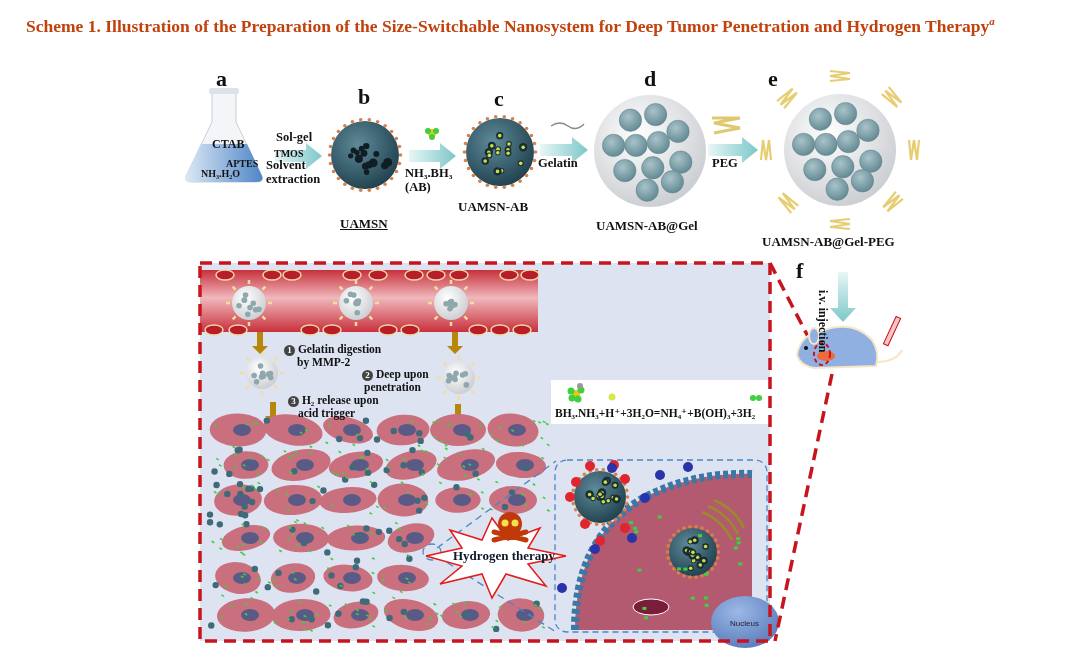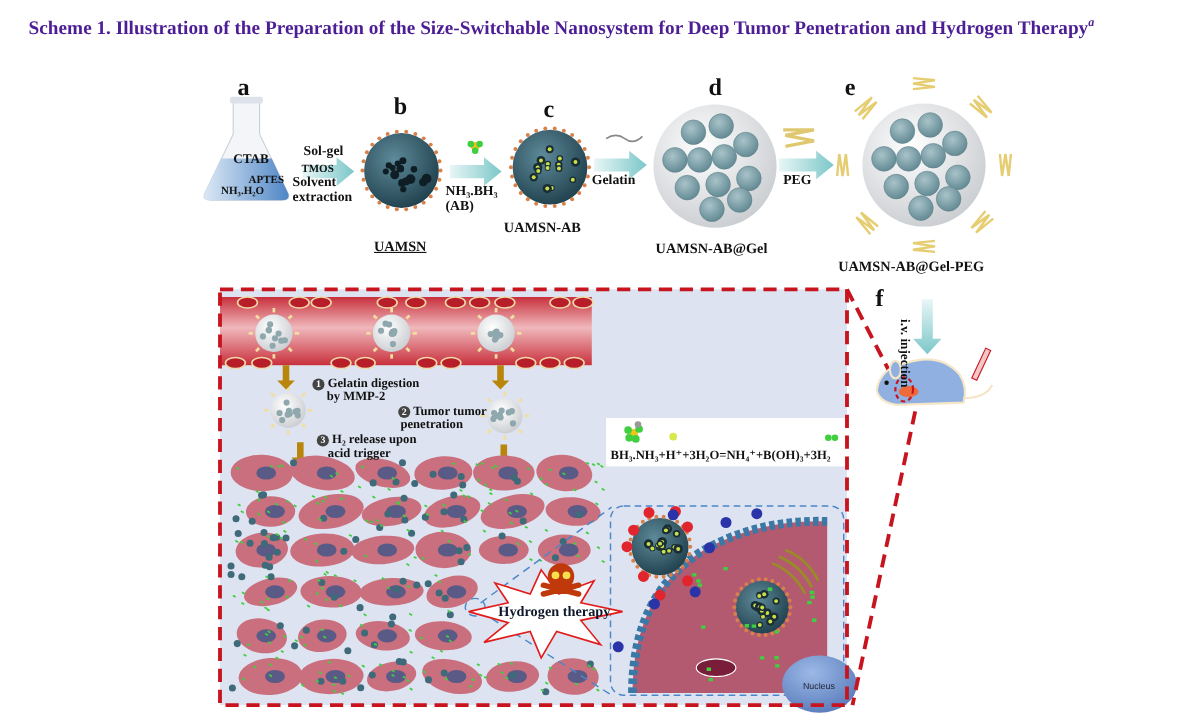--- a/index.html
+++ b/index.html
@@ -1,17 +1,17 @@
 <!DOCTYPE html>
 <html><head>
 <meta charset="utf-8">
 <style>
   html, body { margin:0; padding:0; background:#ffffff; }
   body { width:1080px; height:653px; position:relative; overflow:hidden; font-family:"Liberation Serif", "DejaVu Serif", serif; }
-  .caption { position:absolute; left:26px; top:10px; width:1040px; font-size:17.5px; font-weight:bold; line-height:22px; color:#4c1d95; }
+  .caption { position:absolute; left:26px; top:10px; width:1040px; font-size:17.5px; font-weight:bold; line-height:22px; color:#c2410c; }
   .caption sup { font-style:italic; font-size:11px; }
   .lbl { position:absolute; font-weight:bold; color:#111; white-space:nowrap; }
   .letter { font-size:22px; }
   .small { font-size:12.5px; line-height:15px; }
   .name { font-size:13px; }
   svg { position:absolute; left:0; top:0; }
 </style>
 </head>
 <body>
 
@@ -921,21 +921,21 @@
 
 <div class="lbl" style="left:830px;top:290px;font-size:12px;transform:rotate(90deg);transform-origin:left top;">i.v. injection</div>
 
 <div class="lbl" style="left:284px;top:343px;font-size:11.5px;line-height:12px;">
   <span style="display:inline-block;width:11px;height:11px;border-radius:50%;background:#444;color:#fff;font-size:9px;text-align:center;line-height:11px;">1</span>
   <span>Gelatin digestion</span><br>
   <span style="margin-left:13px">by MMP-2</span>
 </div>
 <div class="lbl" style="left:362px;top:368px;font-size:11.5px;line-height:12px;">
   <span style="display:inline-block;width:11px;height:11px;border-radius:50%;background:#444;color:#fff;font-size:9px;text-align:center;line-height:11px;">2</span>
-  <span>Tumor tumor</span><br>
+  <span>Deep upon</span><br>
   <span style="margin-left:2px">penetration</span>
 </div>
 <div class="lbl" style="left:288px;top:394px;font-size:11.5px;line-height:12px;">
   <span style="display:inline-block;width:11px;height:11px;border-radius:50%;background:#444;color:#fff;font-size:9px;text-align:center;line-height:11px;">3</span>
   <span>H₂ release upon</span><br>
   <span style="margin-left:10px">acid trigger</span>
 </div>
 
 <div class="lbl" style="left:555px;top:406px;font-size:11.5px;">BH₃.NH₃+H⁺+3H₂O=NH₄⁺+B(OH)₃+3H₂</div>
 

